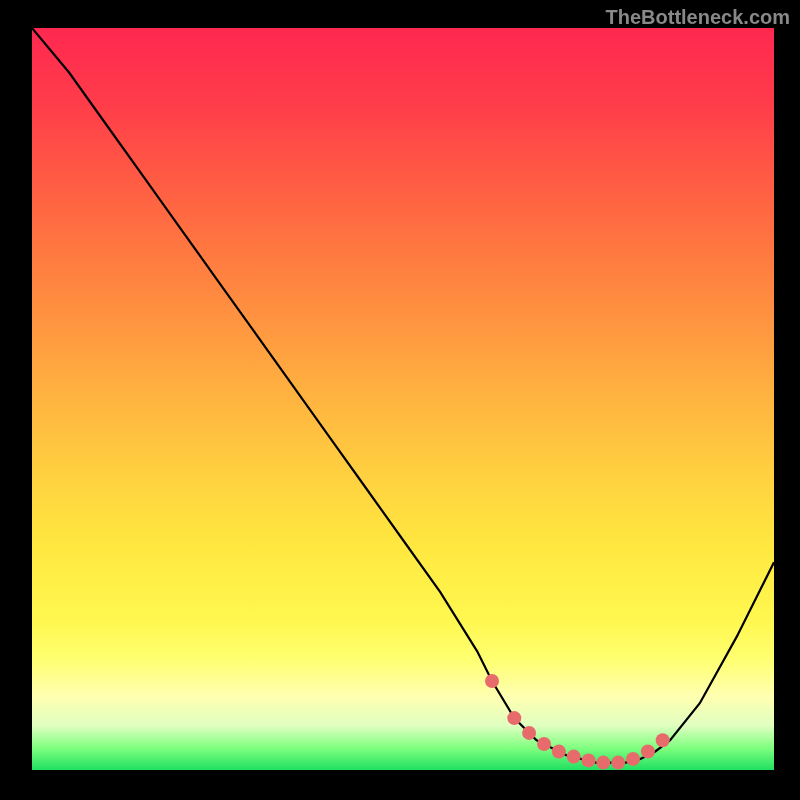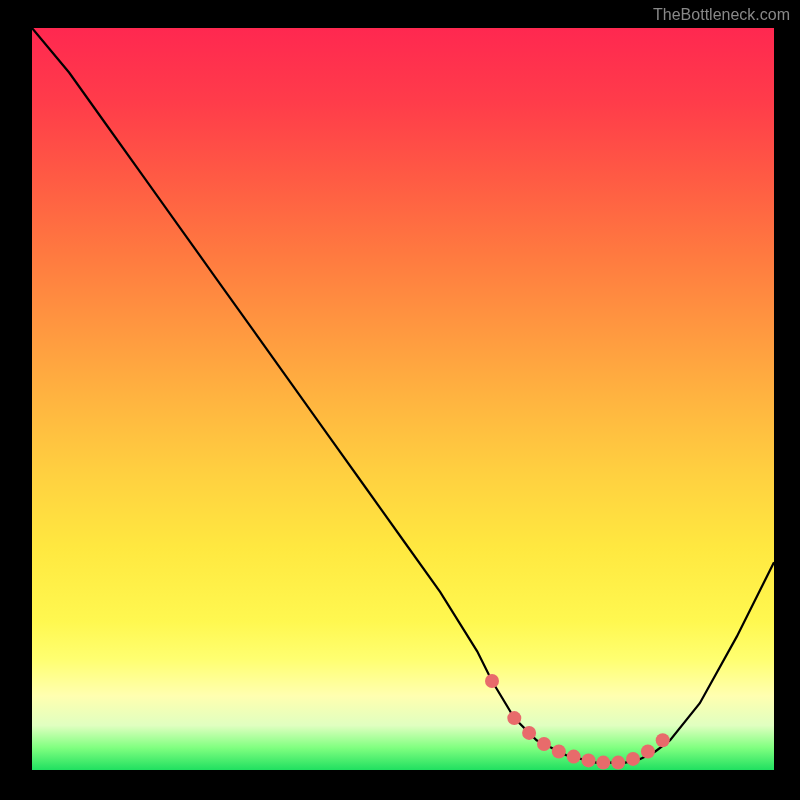--- a/index.html
+++ b/index.html
@@ -15,22 +15,22 @@
     width: 800px;
     height: 800px;
     position: relative;
     background: #000;
   }
   .watermark {
     position: absolute;
     top: 6px;
     right: 10px;
     color: #888;
-    font-size: 16px;
-    font-weight: 400;
+    font-size: 20px;
+    font-weight: 700;
     z-index: 10;
   }
   .plot-area {
     position: absolute;
     left: 32px;
     top: 28px;
     width: 742px;
     height: 742px;
     overflow: hidden;
   }

